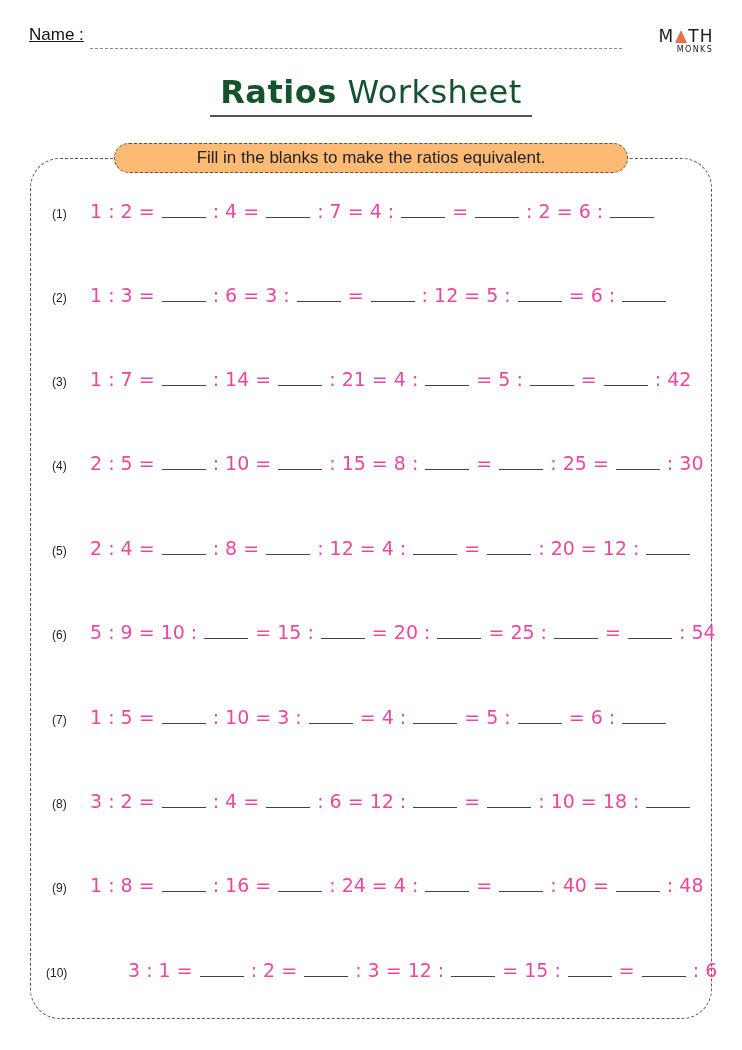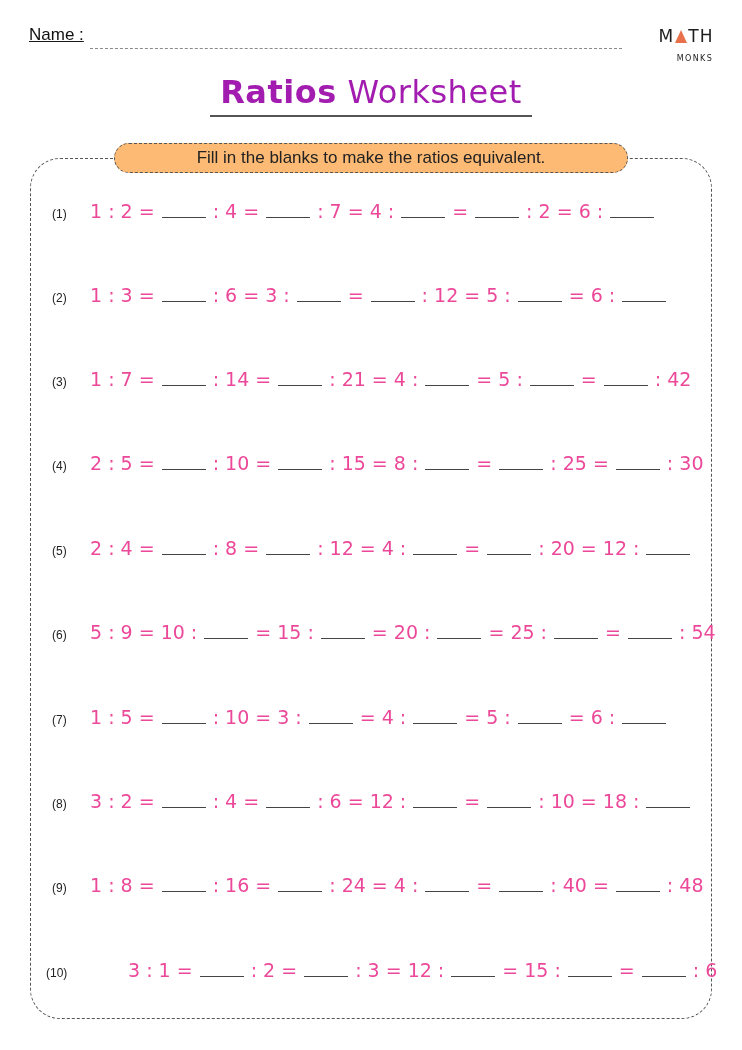--- a/index.html
+++ b/index.html
@@ -6,23 +6,23 @@
   body { width: 742px; height: 1050px; position: relative; overflow: hidden;
          font-family: "Liberation Sans", sans-serif; color: #1a1a1a; }
   .name-row { position: absolute; left: 29px; top: 25px; display: flex; align-items: flex-end; text-decoration: underline; }
   .name-label { font-family: "Liberation Sans", sans-serif; font-size: 17px; color: #111; }
   .name-line { position: absolute; left: 90px; top: 48px; width: 532px; height: 0;
                border-top: 1.3px dashed #8a8a8a; }
   .logo { position: absolute; left: 655px; top: 27px; width: 62px; text-align: center; }
   .logo-math { font-family: "DejaVu Sans", sans-serif; font-size: 17px; letter-spacing: 1px; color: #1e1e1e; line-height: 18px; display:flex; justify-content:center; align-items:flex-end; }
   .logo-tri { width: 0; height: 0; border-left: 6px solid transparent; border-right: 6px solid transparent;
               border-bottom: 13px solid #e8704a; margin: 0 1px 2px 1px; }
-  .logo-monks { font-family: "DejaVu Sans", sans-serif; font-size: 8px; letter-spacing: 1.4px; color: #222; padding-left: 18px; margin-top: 9px; }
+  .logo-monks { font-family: "DejaVu Sans", sans-serif; font-size: 8px; letter-spacing: 1.4px; color: #222; padding-left: 18px; }
   .title { position: absolute; left: 0; width: 742px; top: 73px; text-align: center;
-           font-family: "DejaVu Sans", sans-serif; font-size: 32px; color: #a21caf; letter-spacing: 0.5px; }
+           font-family: "DejaVu Sans", sans-serif; font-size: 32px; color: #14532d; letter-spacing: 0.5px; }
   .title .bold { font-weight: bold; }
   .title-underline { position: absolute; left: 210px; top: 115px; width: 322px; height: 2px; background: #555; }
   .frame { position: absolute; left: 30px; top: 158px; width: 682px; height: 861px;
            border: 1.4px dashed #555; border-radius: 30px; box-sizing: border-box; }
   .pill { position: absolute; left: 114px; top: 143px; width: 514px; height: 30px;
           border: 1.4px dashed #555; border-radius: 16px; background: #fdba74; box-sizing: border-box;
           text-align: center; font-size: 17px; line-height: 28px; color: #222; }
   .problem { position: absolute; left: 52px; display: flex; align-items: baseline; white-space: nowrap; }
   .pnum { font-size: 12px; width: 36px; color: #222; }
   .pnum.ten { margin-left: -6px; width: 42px; }

